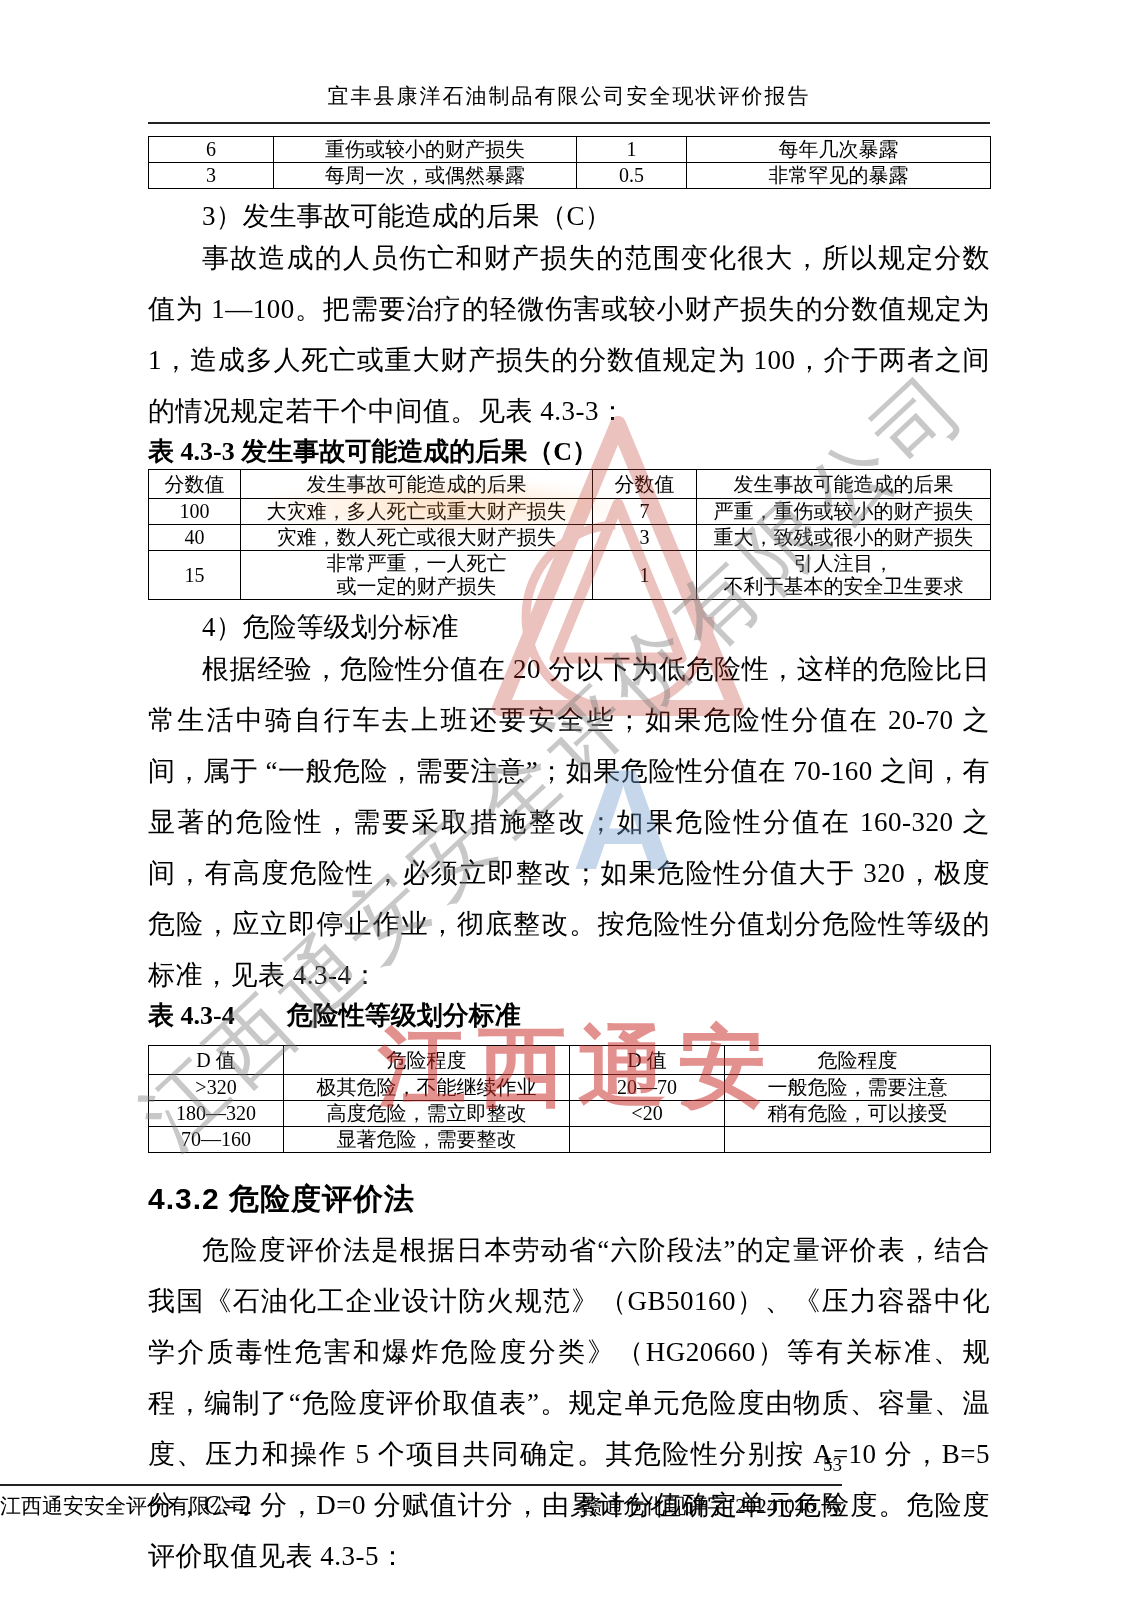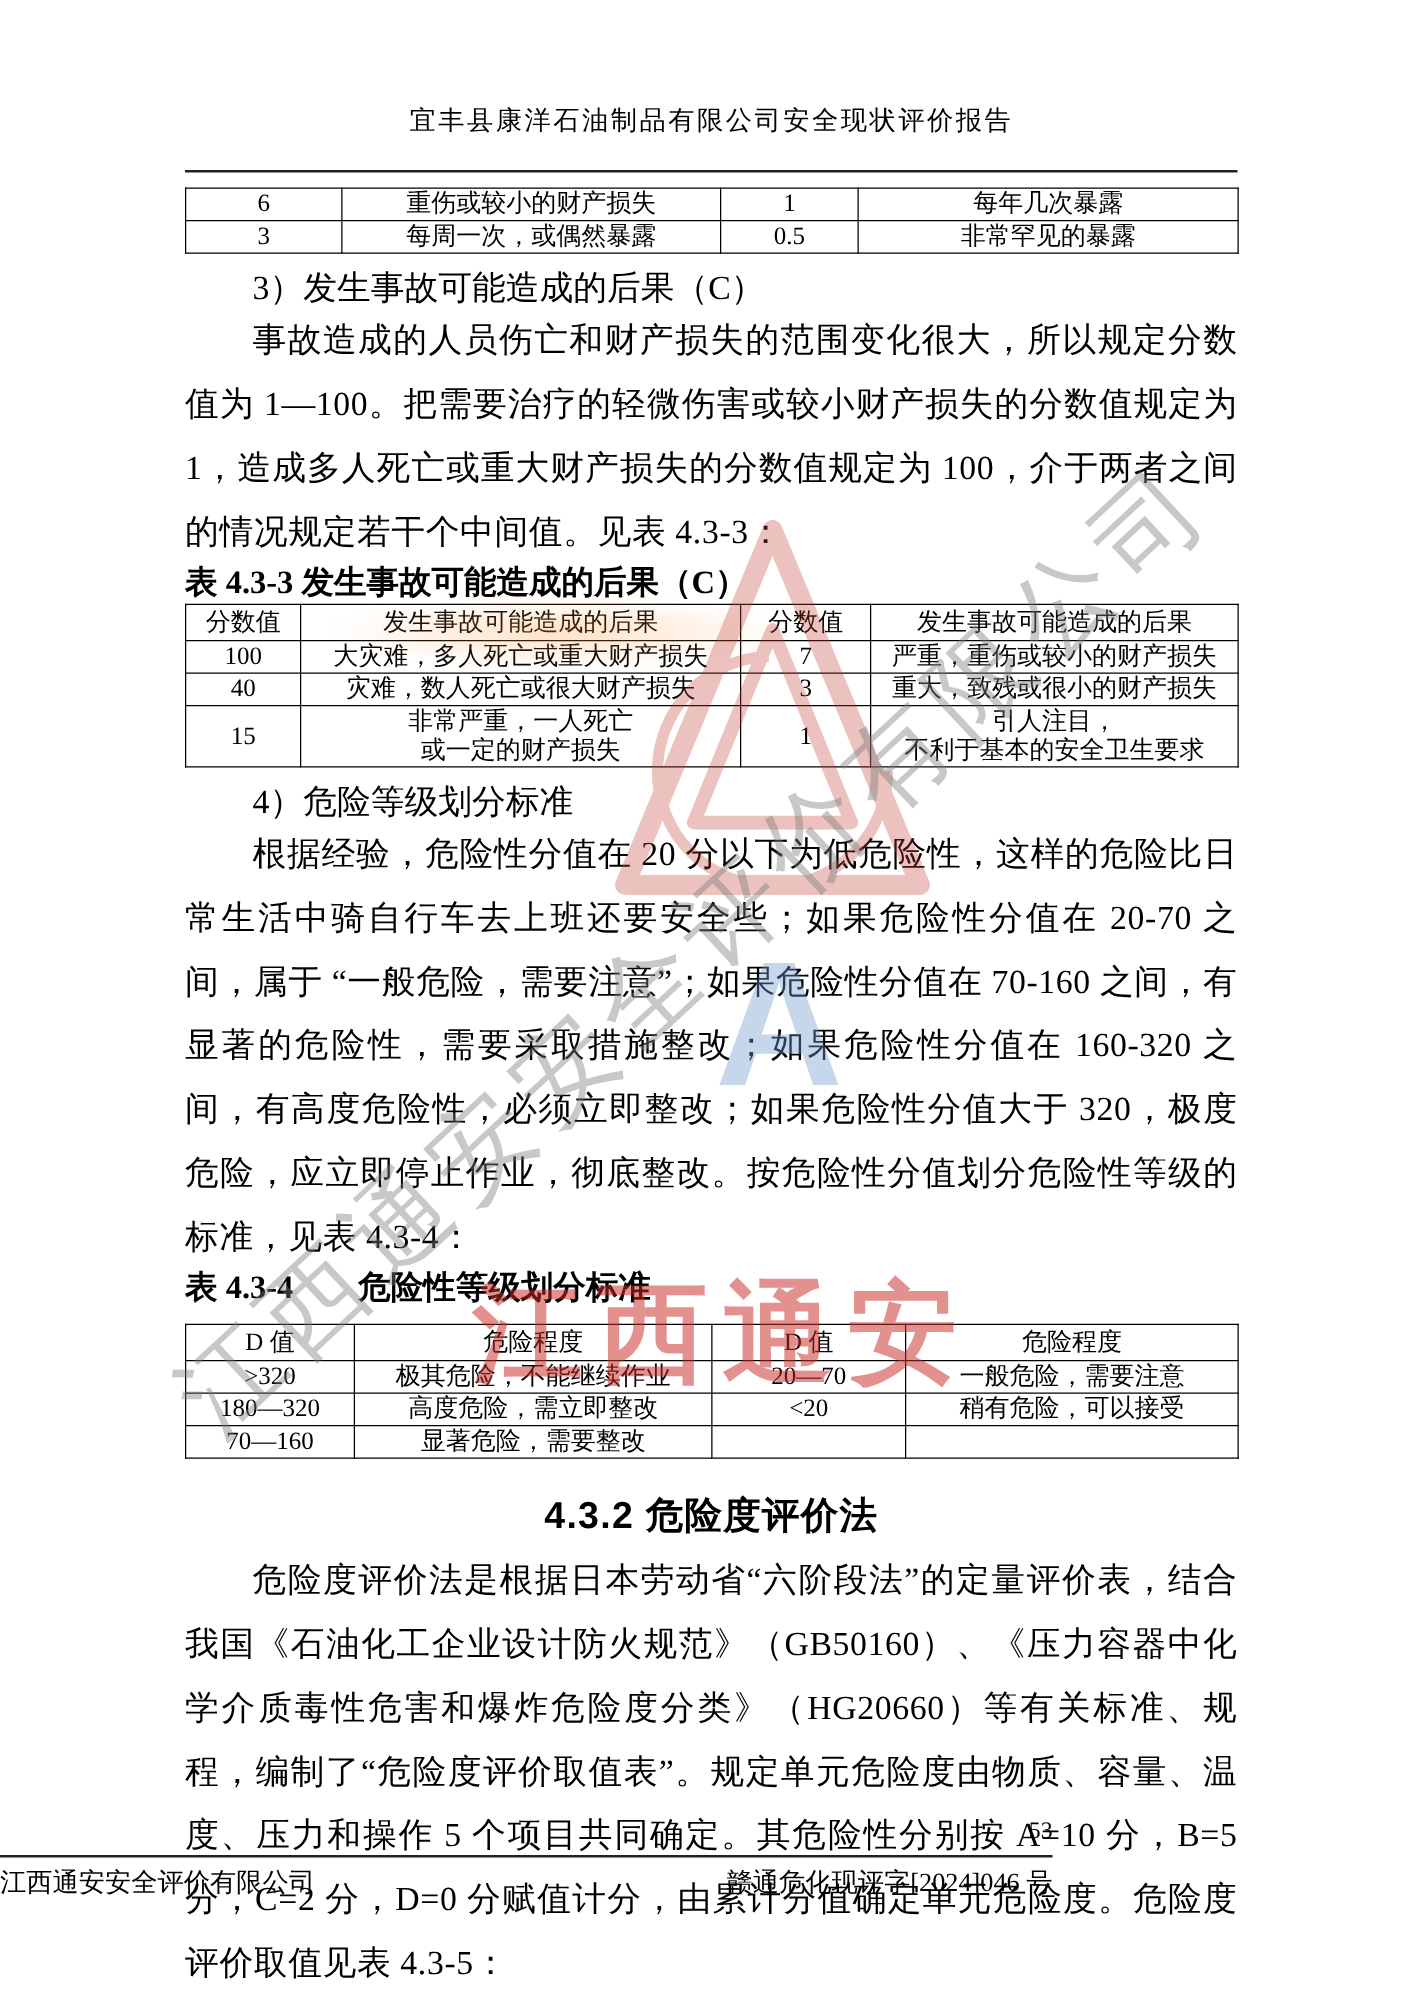--- a/index.html
+++ b/index.html
@@ -5,21 +5,21 @@
   * { margin:0; padding:0; box-sizing:border-box; }
   html,body { background:#888; }
   .page {
     position:relative; width:1131px; height:1600px; margin:0 auto;
     background:#ffffff; overflow:hidden;
     font-family:"Liberation Serif","DejaVu Serif",serif; color:#000;
   }
   .content { position:absolute; left:148px; top:0; width:842px; z-index:2; }
 
   .header { margin-top:82px; text-align:center; font-size:21px; letter-spacing:2px;
-    padding-bottom:26px; border-bottom:2px solid #222; }
+    padding-bottom:12px; border-bottom:2px solid #222; }
 
   table.tbl { border-collapse:collapse; width:842px; table-layout:fixed; }
   table.tbl td, table.tbl th { border:1px solid #000; font-weight:normal;
     font-size:20px; text-align:center; vertical-align:middle; line-height:1.15; padding:1px 2px; }
   .top-table { margin-top:12px; }
   .top-table td { height:25px; }
   .t433 { margin-top:2px; }
   .t433 th { height:29px; }
   .t433 td { height:26px; }
   .t434 { margin-top:14px; }
@@ -29,21 +29,21 @@
   td.tl2 { text-align:left; padding-left:7px; }
   td.pad40 { text-align:left; padding-left:42px; }
   td.ml { white-space:pre-line; height:46px; }
 
   .subhead { margin-top:10px; font-size:27px; line-height:34px; padding-left:54px; }
   .para { margin-top:0; font-size:27px; line-height:51px; text-align:justify;
     text-indent:54px; letter-spacing:0.5px; }
   .tbl-title { font-size:26px; line-height:30px; text-align:left;font-weight:bold; }
 
   .h432 { margin-top:26px; font-size:30px; line-height:40px; font-weight:bold;
-    font-family:"Liberation Sans","DejaVu Sans",sans-serif; letter-spacing:1px;text-align:center; }
+    font-family:"Liberation Sans","DejaVu Sans",sans-serif; letter-spacing:1px; }
 
   .page-number { position:absolute; left:0; top:1454px; width:842px; text-align:right;
     font-size:19px; z-index:2; }
   .footer { position:absolute; left:0; top:1484px; width:842px; border-top:2px solid #222;
     display:flex; justify-content:space-between; padding-top:6px; font-size:21px; z-index:2; }
 
   
   .wm-layer { position:absolute; inset:0; z-index:3; pointer-events:none; }
   .wm-diagonal { position:absolute; left:555px; top:760px; white-space:nowrap;
     transform:translate(-50%,-50%) rotate(-43deg);

